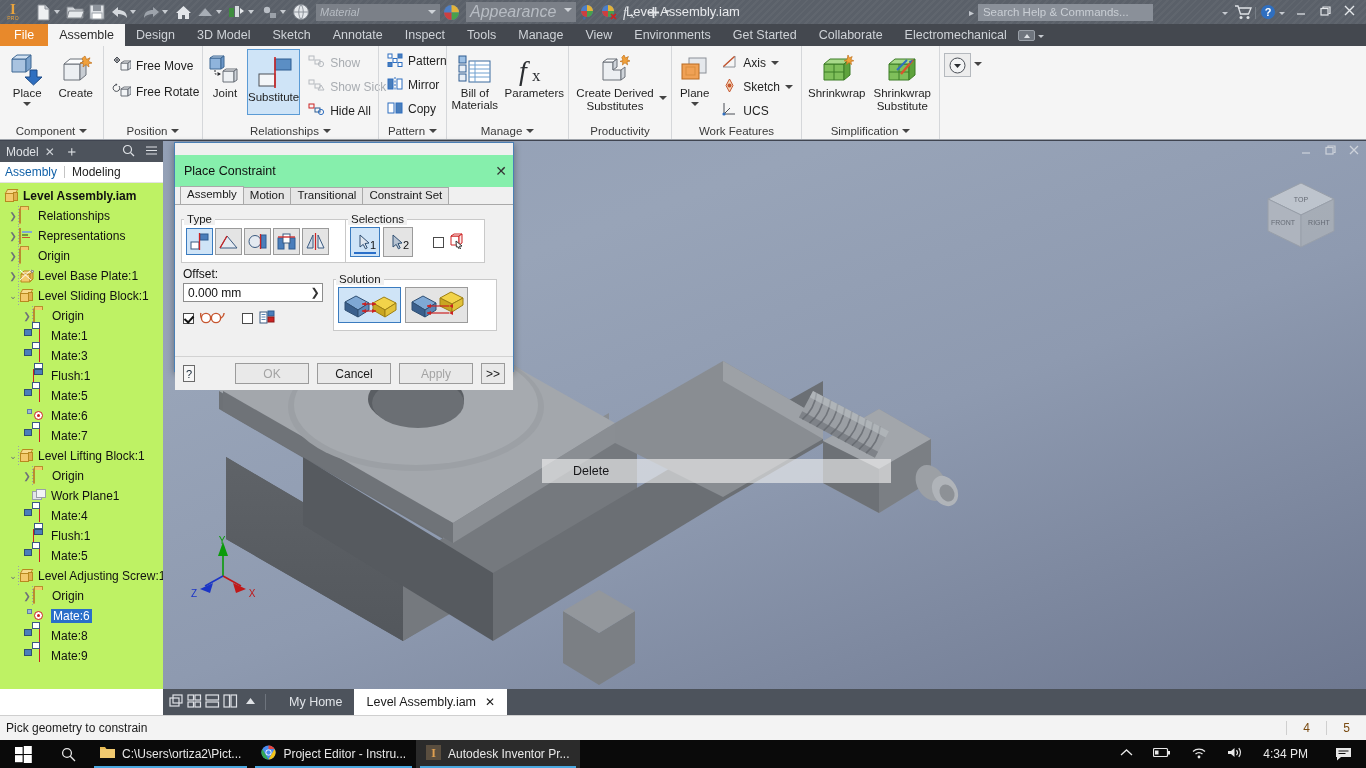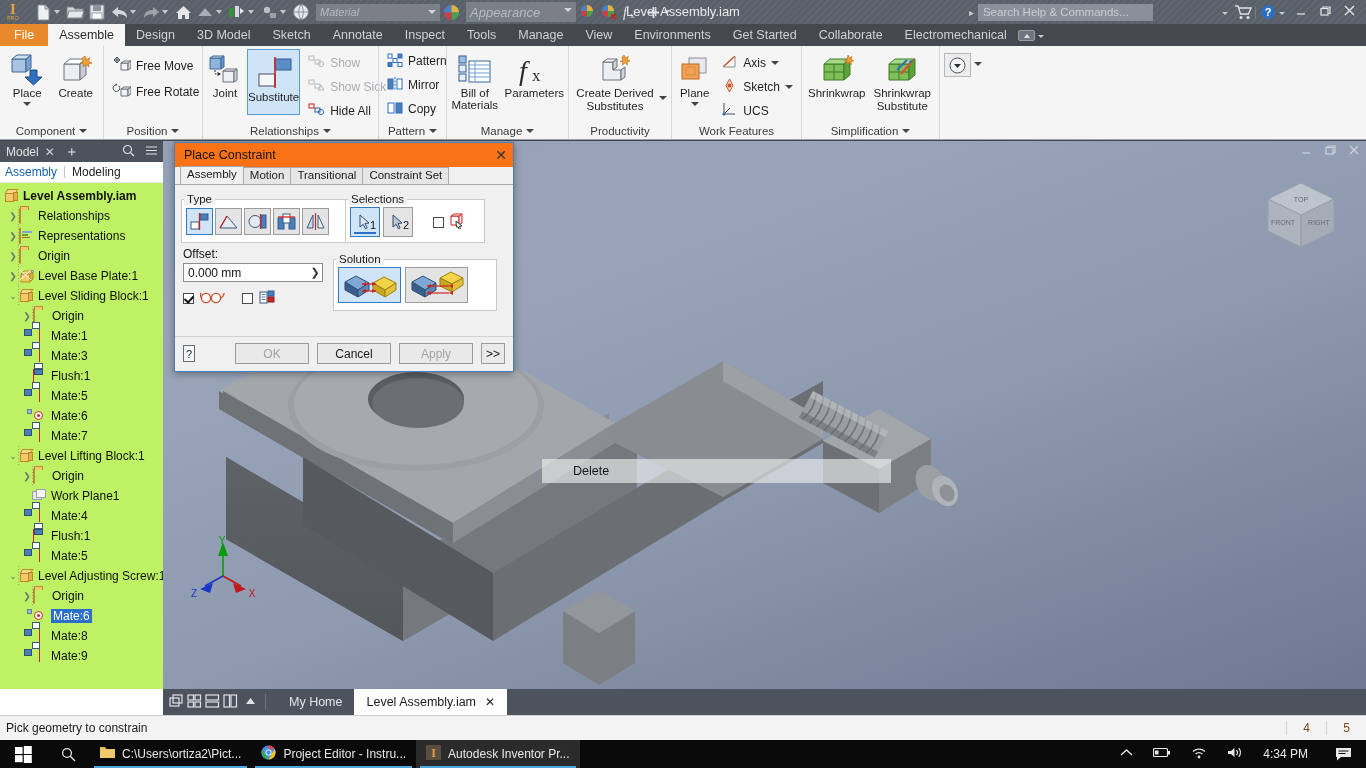--- a/index.html
+++ b/index.html
@@ -42,21 +42,21 @@
 
   .combo-mat {
     height:17px; width:124px; background:#7b8088; color:#b7bcc3;
     display:flex;align-items:center; font-style:italic; font-size:11px;
     padding-left:4px; position:relative; margin-left:4px;
   }
   .combo-mat .cb-arrow{ position:absolute; right:4px; top:6px;
     width:0;height:0;border-left:4px solid transparent;border-right:4px solid transparent;border-top:4px solid #cfd3d8;}
   .combo-app {
     height:20px; width:110px; background:#7b8088; color:#b7bcc3;
-    display:flex;align-items:center; font-style:italic; font-size:13px;
+    display:flex;align-items:center; font-style:italic; font-size:16px;
     padding-left:4px; position:relative; margin-left:4px;
   }
   .combo-app .cb-arrow{ position:absolute; right:4px; top:6px;
     width:0;height:0;border-left:4px solid transparent;border-right:4px solid transparent;border-top:4px solid #cfd3d8;}
 
   .doc-title {
     position:absolute; left:0; right:0; text-align:center; top:4px;
     color:#e7e9ec; font-size:13px; pointer-events:none;
   }
   .qat-right {
@@ -203,22 +203,22 @@
   .ctx-menu span { padding-left:31px; color:#17171a; font-size:12.5px; }
 
   
   .dlg {
     position:absolute; left:174px; top:142px; width:340px; height:230px;
     background:#f0f0f0; border:1px solid #4a7fb5;
     box-shadow:0 2px 7px rgba(0,0,0,.35);
     z-index:20;
   }
   .dlg-title {
-    height:24px; background:#f97316; display:flex; align-items:center;
-    padding:0 6px 0 9px; font-size:12.5px; color:#111;
+    height:32px; background:#86efac; display:flex; align-items:center;
+    padding:0 6px 0 9px; font-size:12.5px; color:#111;margin-top:12px;
   }
   .dlg-title .x { margin-left:auto; font-size:14px; color:#333; }
   .dlg-tabs { display:flex; align-items:flex-end; height:18px; padding-left:5px; background:#f0f0f0; border-bottom:1px solid #a9a9a9;}
   .dtab {
     padding:1px 6px 1px 6px; font-size:11.5px; color:#1a1a1a; border:1px solid #a9a9a9;
     border-bottom:none; background:#e6e6e6; margin-right:-1px; height:17px;
   }
   .dtab.active { background:#f0f0f0; height:18px; position:relative; z-index:2;}
   .dlg-body { position:relative; padding:6px; background:#f0f0f0; height:185px;}
 

